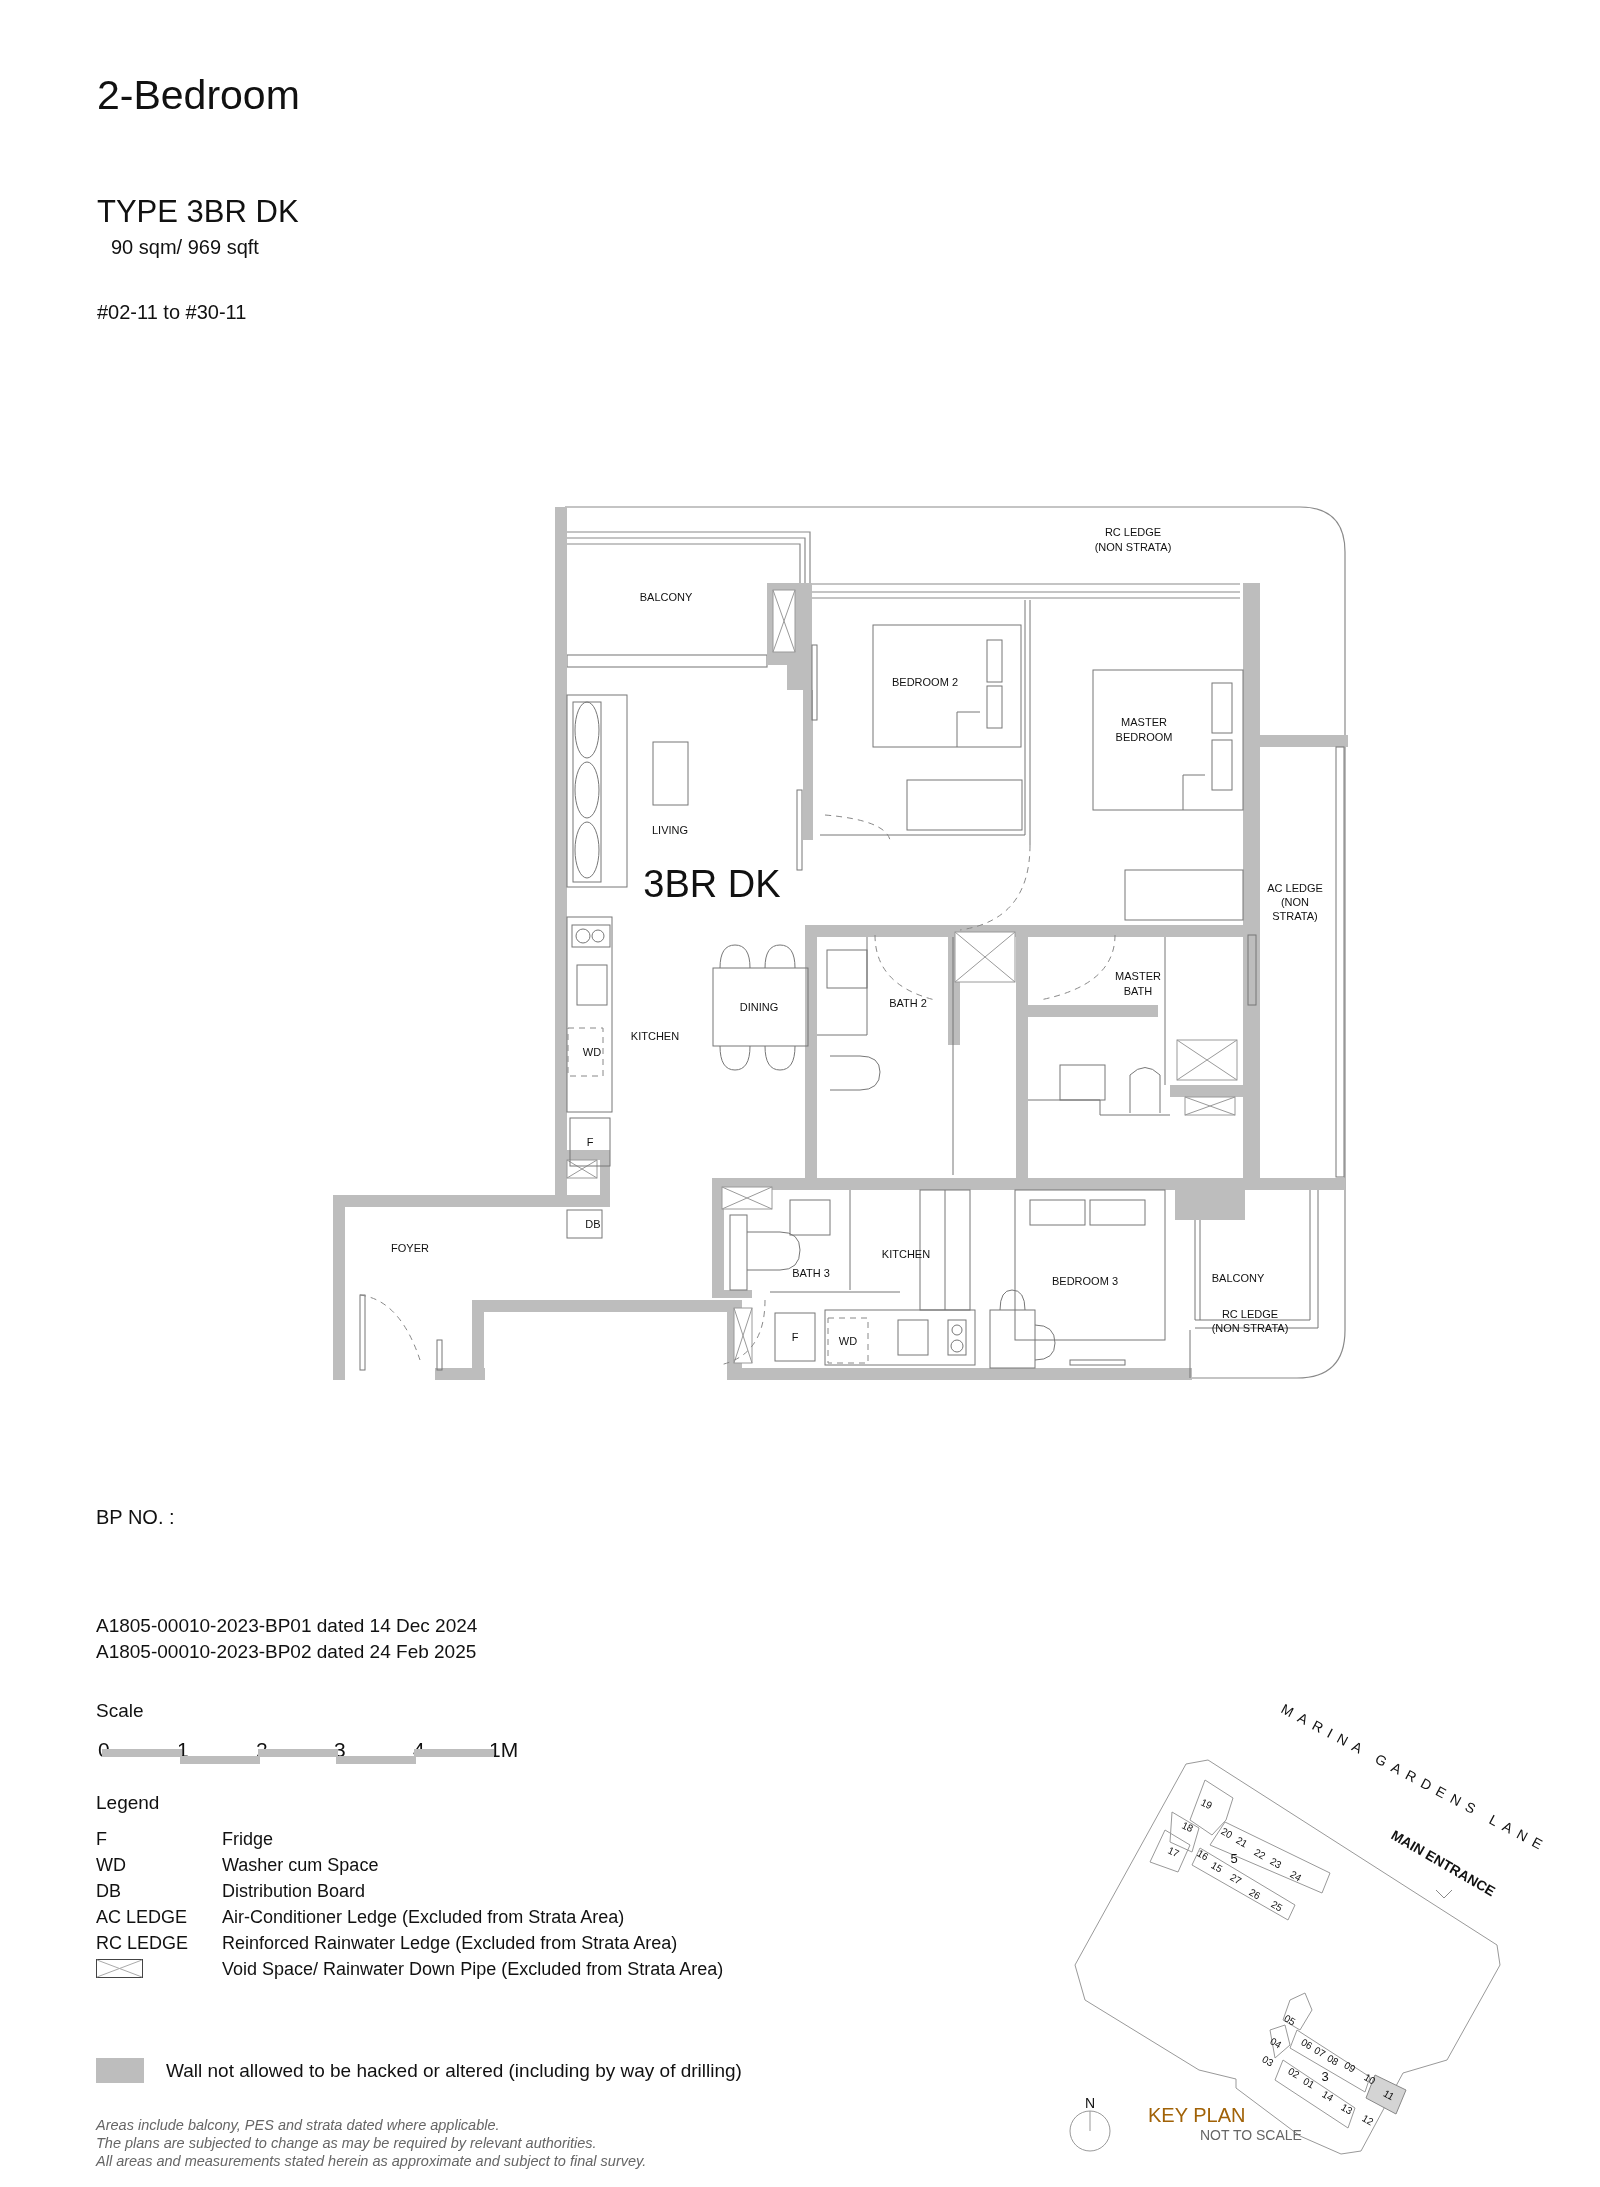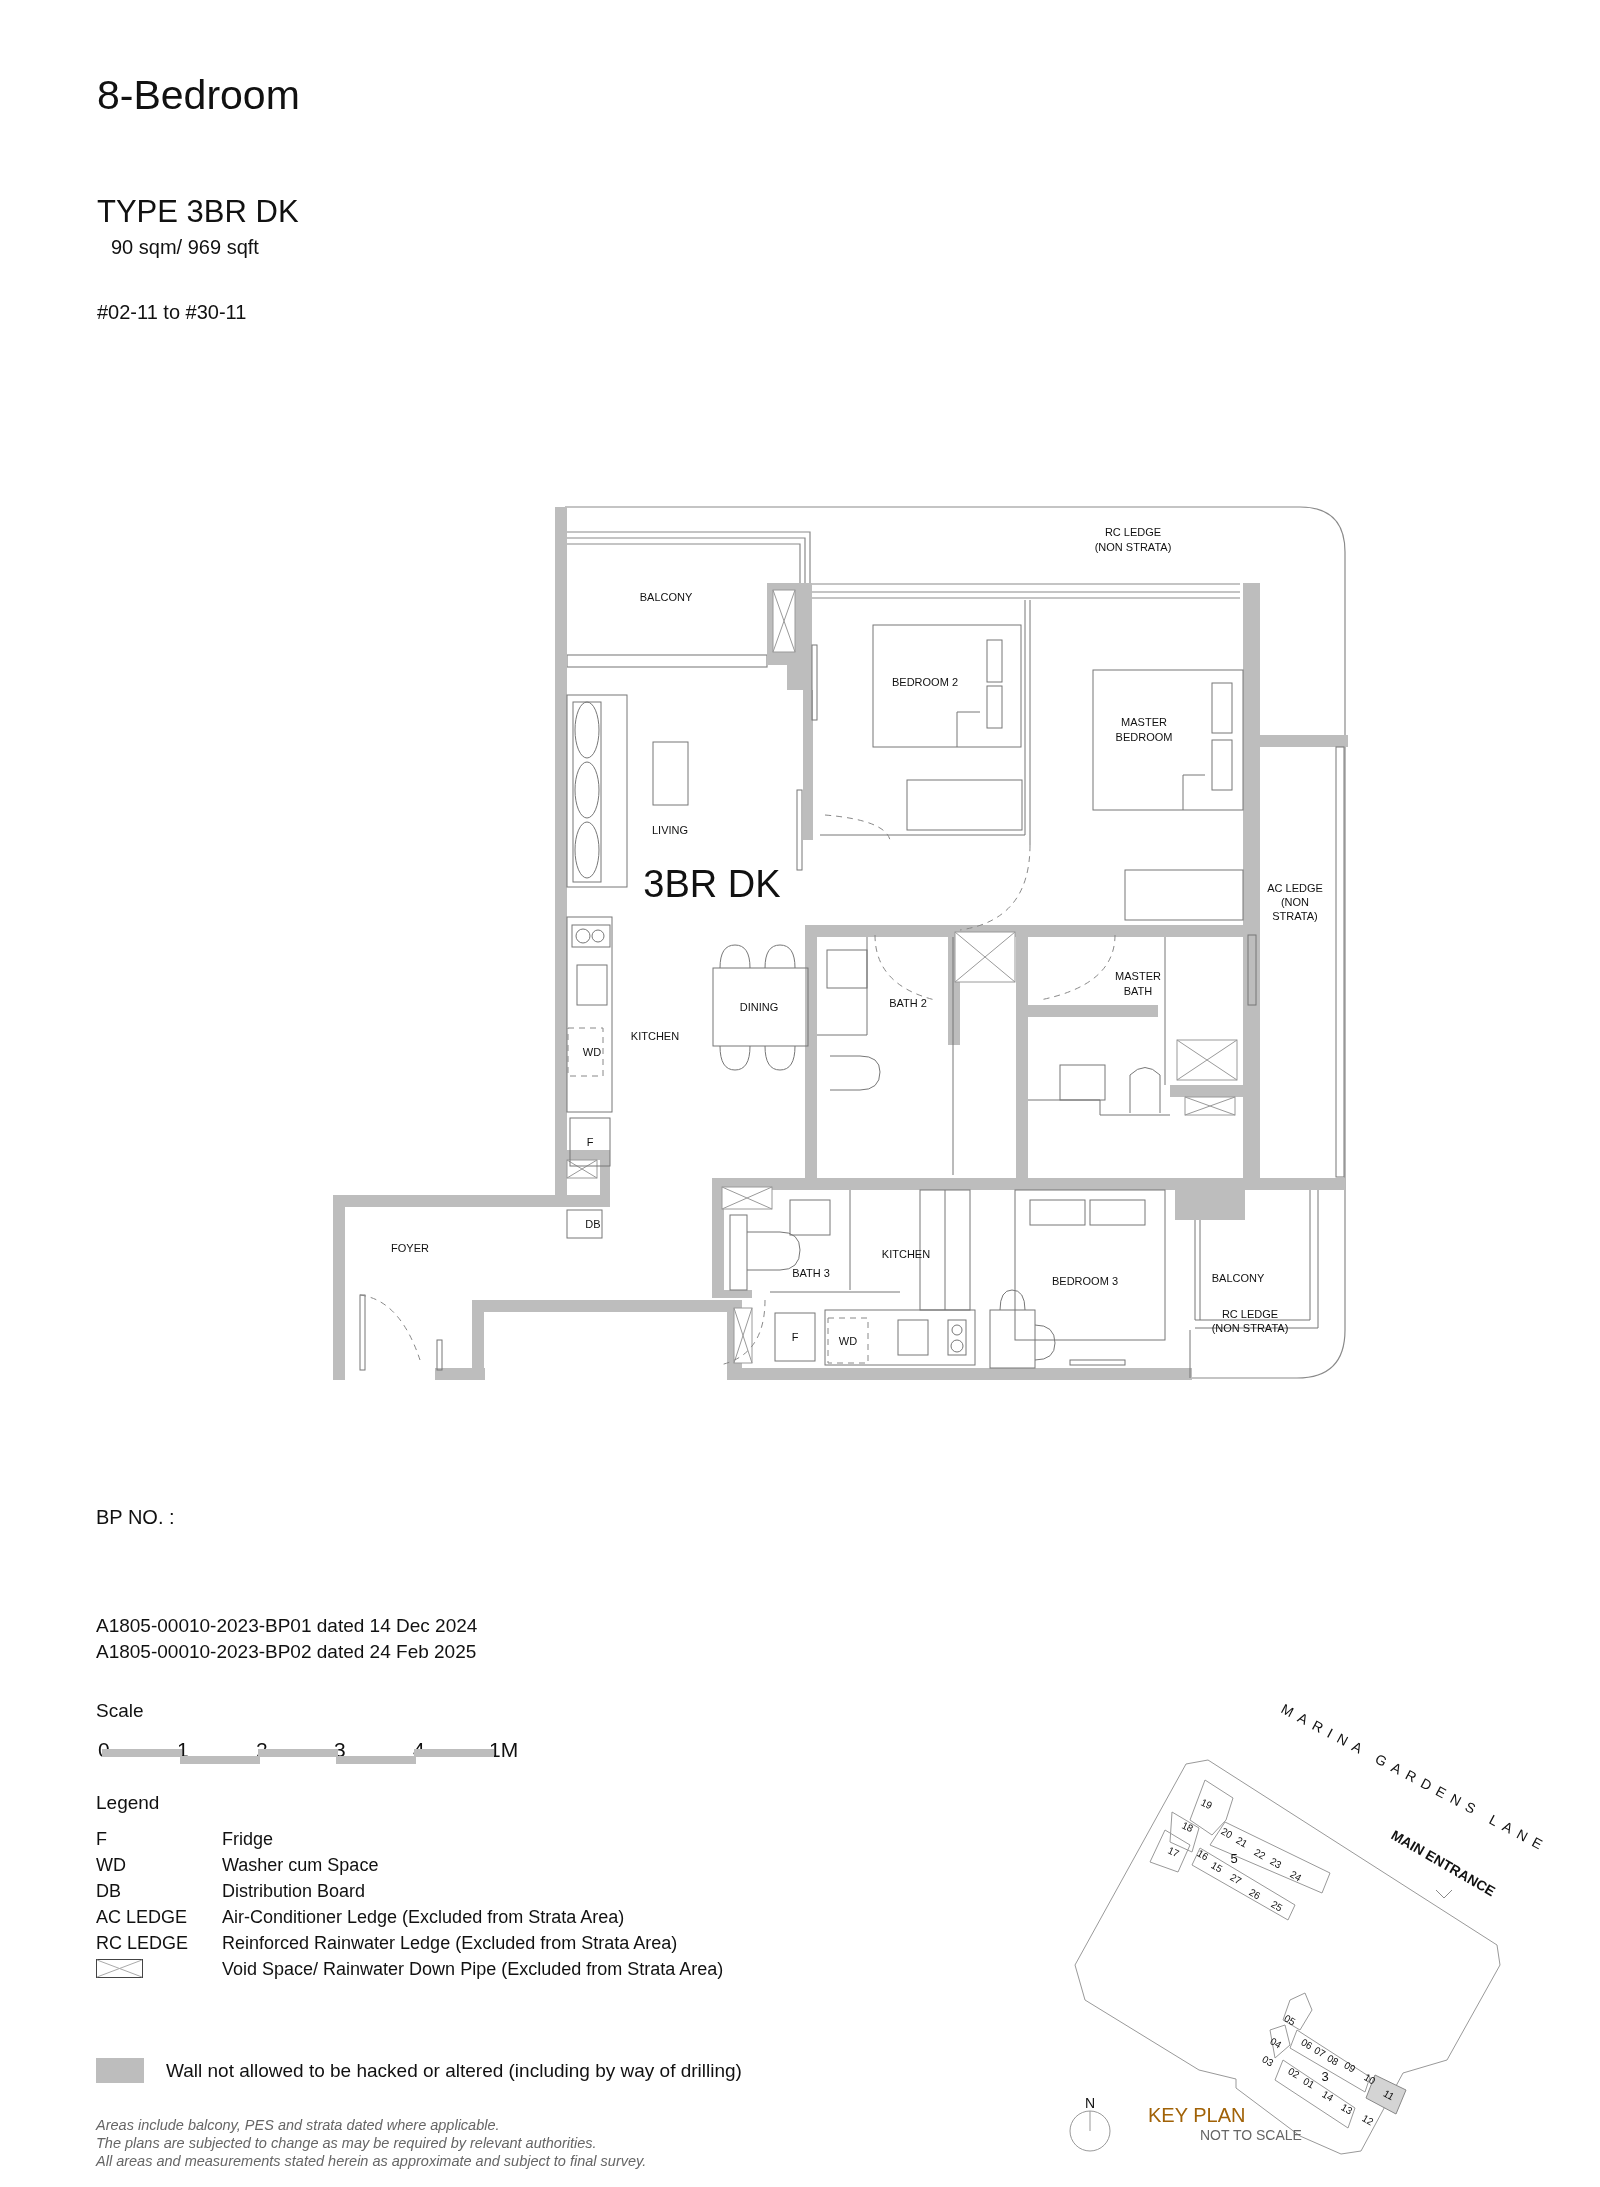--- a/index.html
+++ b/index.html
@@ -23,21 +23,21 @@
   .legend-desc { position: absolute; left: 126px; top: 0; white-space: nowrap; }
   .wall-swatch { left: 96px; top: 2058px; width: 48px; height: 25px; background: #bdbdbd; }
   .wall-note { left: 166px; top: 2060px; font-size: 19px; }
   .footnote { left: 96px; font-size: 14.5px; font-style: italic; color: #666; }
   .keyplan-title { left: 1148px; top: 2104px; font-size: 20px; color: #a16207; }
   .keyplan-sub { left: 1168px; top: 2127px; font-size: 14px; color: #666; margin-left: 32px; }
 </style>
 </head>
 <body>
 
-<div class="abs page-title">8-Bedroom</div>
+<div class="abs page-title">2-Bedroom</div>
 <div class="abs type-title">TYPE 3BR DK</div>
 <div class="abs type-area">90 sqm/ 969 sqft</div>
 <div class="abs unit-range">#02-11 to #30-11</div>
 
 <svg class="plan" width="1600" height="1420" viewBox="0 0 1600 1420">
   <g stroke="#8a8a8a" stroke-width="1.2" fill="none">
 
     <path d="M565 507 L1300 507 Q1345 507 1345 552 L1345 1330 Q1345 1378 1297 1378 L1190 1378"></path>
 
     <path d="M565 532 L810 532 L810 598"></path>

